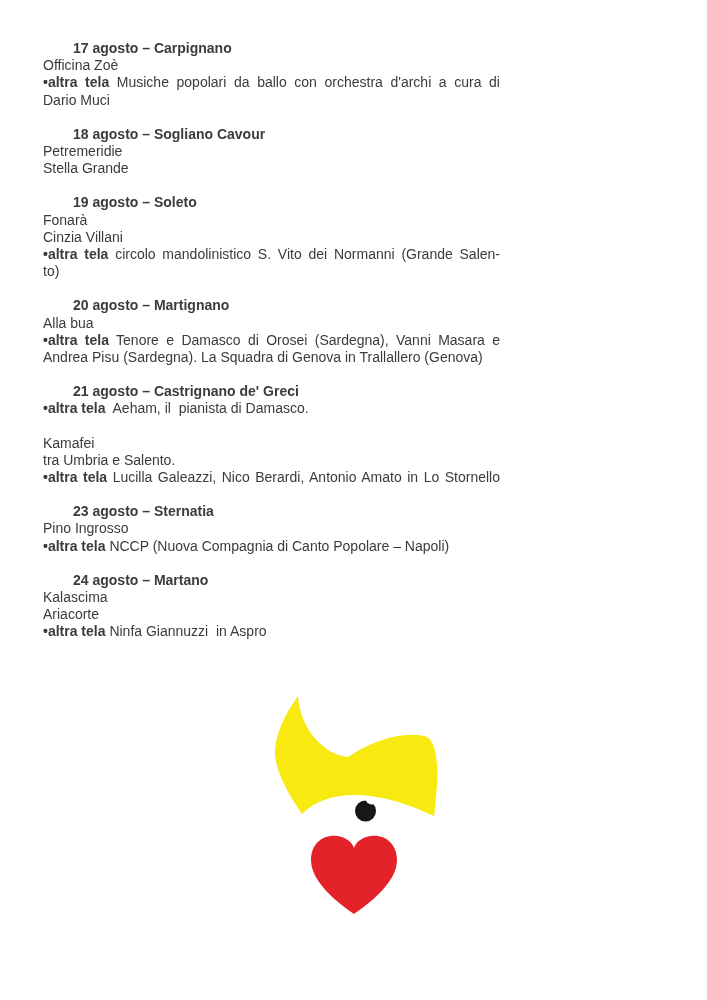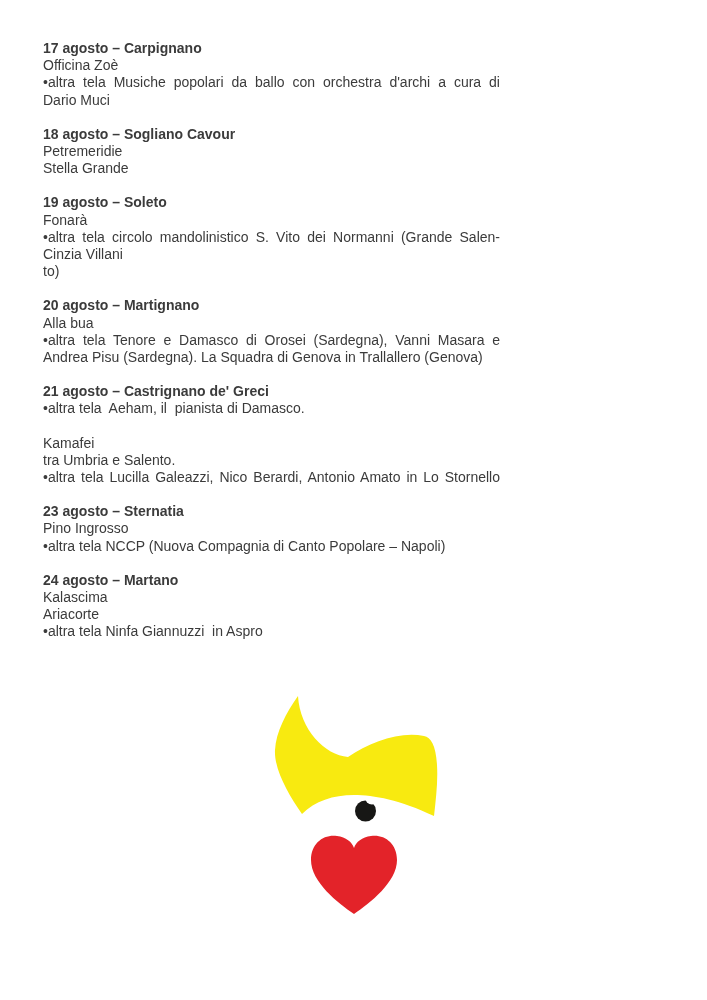--- a/index.html
+++ b/index.html
@@ -14,28 +14,28 @@
   .content {
     position: absolute;
     left: 43px;
     top: 40px;
     width: 457px;
     font-size: 14px;
     line-height: 17.2px;
     color: #3b3b3b;
   }
   .event { margin-bottom: 17px; }
-  .heading { font-weight: 700; white-space: pre; }
+  .heading { font-weight: 700; white-space: pre; margin-left: 30px; }
   .line { white-space: pre; }
   .line.just {
     white-space: nowrap;
     text-align: justify;
     text-align-last: justify;
   }
-  .line .b { font-weight: 400; }
+  .line .b { font-weight: 700; }
   .logo {
     position: absolute;
     left: 270px;
     top: 685px;
     width: 170px;
     height: 235px;
   }
 </style>
 </head>
 <body>
@@ -48,22 +48,22 @@
       <div class="line"><span class="r">Dario Muci</span></div>
     </div>
     <div class="event">
       <div class="heading">18 agosto – Sogliano Cavour</div>
       <div class="line"><span class="r">Petremeridie</span></div>
       <div class="line"><span class="r">Stella Grande</span></div>
     </div>
     <div class="event">
       <div class="heading">19 agosto – Soleto</div>
       <div class="line"><span class="r">Fonarà</span></div>
+      <div class="line"><span class="r">Cinzia Villani</span></div>
       <div class="line just"><span class="b">•altra tela</span><span class="r"> circolo mandolinistico S. Vito dei Normanni (Grande Salen-</span></div>
-      <div class="line"><span class="r">Cinzia Villani</span></div>
       <div class="line"><span class="r">to)</span></div>
     </div>
     <div class="event">
       <div class="heading">20 agosto – Martignano</div>
       <div class="line"><span class="r">Alla bua</span></div>
       <div class="line just"><span class="b">•altra tela</span><span class="r"> Tenore e Damasco di Orosei (Sardegna), Vanni Masara e</span></div>
       <div class="line"><span class="r">Andrea Pisu (Sardegna). La Squadra di Genova in Trallallero (Genova)</span></div>
     </div>
     <div class="event">
       <div class="heading">21 agosto – Castrignano de' Greci</div>

